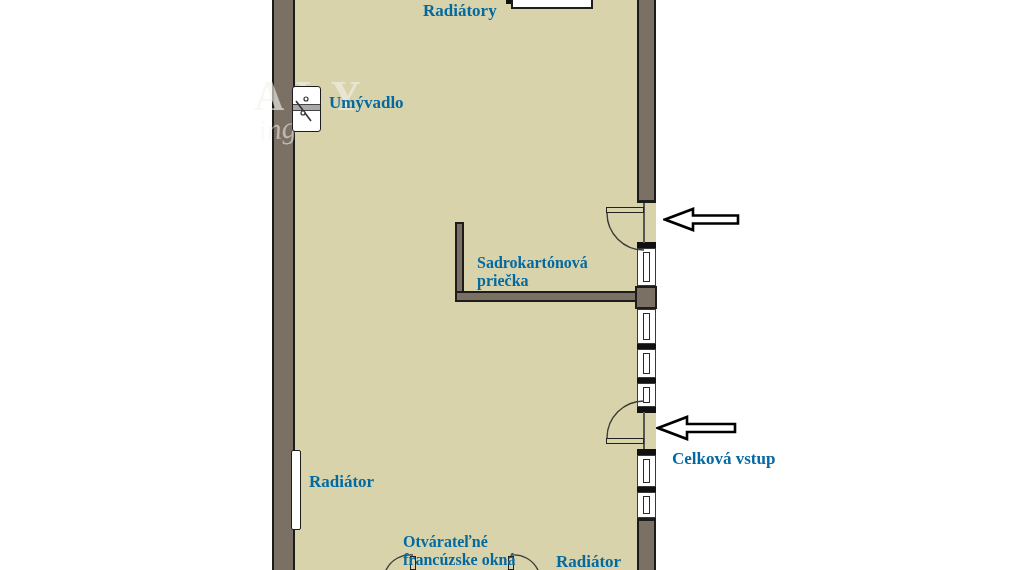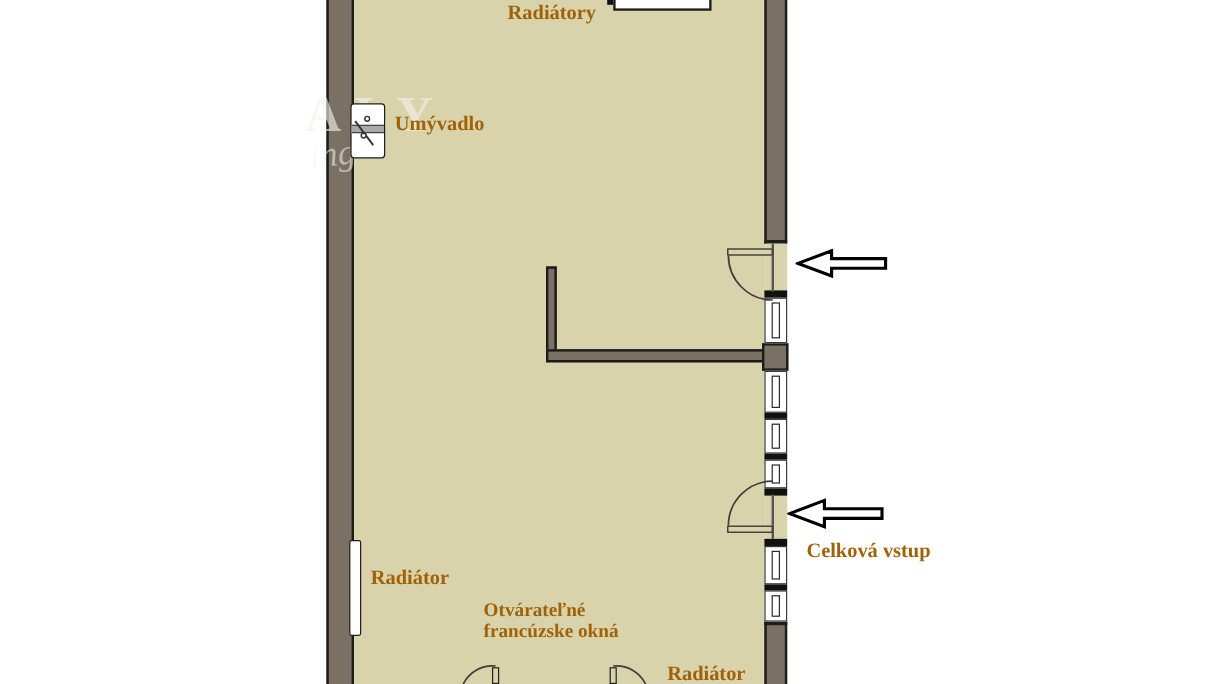--- a/index.html
+++ b/index.html
@@ -11,21 +11,21 @@
   html,body{margin:0;padding:0;background:#fff;}
   .stage{
     position:relative;width:1011px;height:570px;overflow:hidden;
     background:var(--background);
     font-family:"Liberation Serif","DejaVu Serif",serif;
   }
   .abs{position:absolute;box-sizing:border-box;}
   .wall{background:var(--wall-fill);border-left:2px solid var(--outline);border-right:2px solid var(--outline);}
   .beige{background:var(--room-fill);}
   .label{
-    font-weight:bold;color:#a16207;font-size:16px;line-height:18px;
+    font-weight:bold;color:#0369a1;font-size:16px;line-height:18px;
     white-space:pre-line;z-index:6;
   }
   .big{font-size:17px;}
   .win{background:#fff;border:1px solid #3a3a3a;z-index:2;}
   .glaze{position:absolute;left:5px;right:5px;top:3px;bottom:3px;border:1px solid #2a2a2a;}
   .bar{background:#111;z-index:3;}
   .leaf{background:var(--room-fill);border:1.5px solid #222;z-index:4;}
   .fixture{background:#fff;border:2px solid #1d1d1d;z-index:4;}
   .wm{z-index:2;color:rgba(242,242,236,0.62);pointer-events:none;}
   .wm-caps{font-size:42px;letter-spacing:11px;font-weight:bold;}
@@ -108,19 +108,21 @@
 
   <svg class="abs overlay" style="left:663px;top:207px;" width="78" height="25" viewBox="0 0 78 25">
     <polygon points="2,12.5 30,2 30,8.5 75,8.5 75,16.5 30,16.5 30,23" fill="#ffffff" stroke="#000000" stroke-width="2.6" stroke-linejoin="miter"></polygon>
   </svg>
   <svg class="abs overlay" style="left:656px;top:415px;" width="82" height="26" viewBox="0 0 82 26">
     <polygon points="2,13 31,2 31,9 79,9 79,17 31,17 31,24" fill="#ffffff" stroke="#000000" stroke-width="2.6" stroke-linejoin="miter"></polygon>
   </svg>
 
   <div class="abs label big" style="left:423px;top:2px;">Radiátory</div>
   <div class="abs label big" style="left:329px;top:94px;">Umývadlo</div>
+  <div class="abs label" style="left:477px;top:254px;">Sadrokartónová
+priečka</div>
   <div class="abs label big" style="left:672px;top:450px;">Celková vstup</div>
   <div class="abs label big" style="left:309px;top:473px;">Radiátor</div>
-  <div class="abs label" style="left:403px;top:500px;">Otvárateľné
+  <div class="abs label" style="left:403px;top:533px;">Otvárateľné
 francúzske okná</div>
   <div class="abs label big" style="left:556px;top:553px;">Radiátor</div>
 
 </div>
 
 </body></html>

